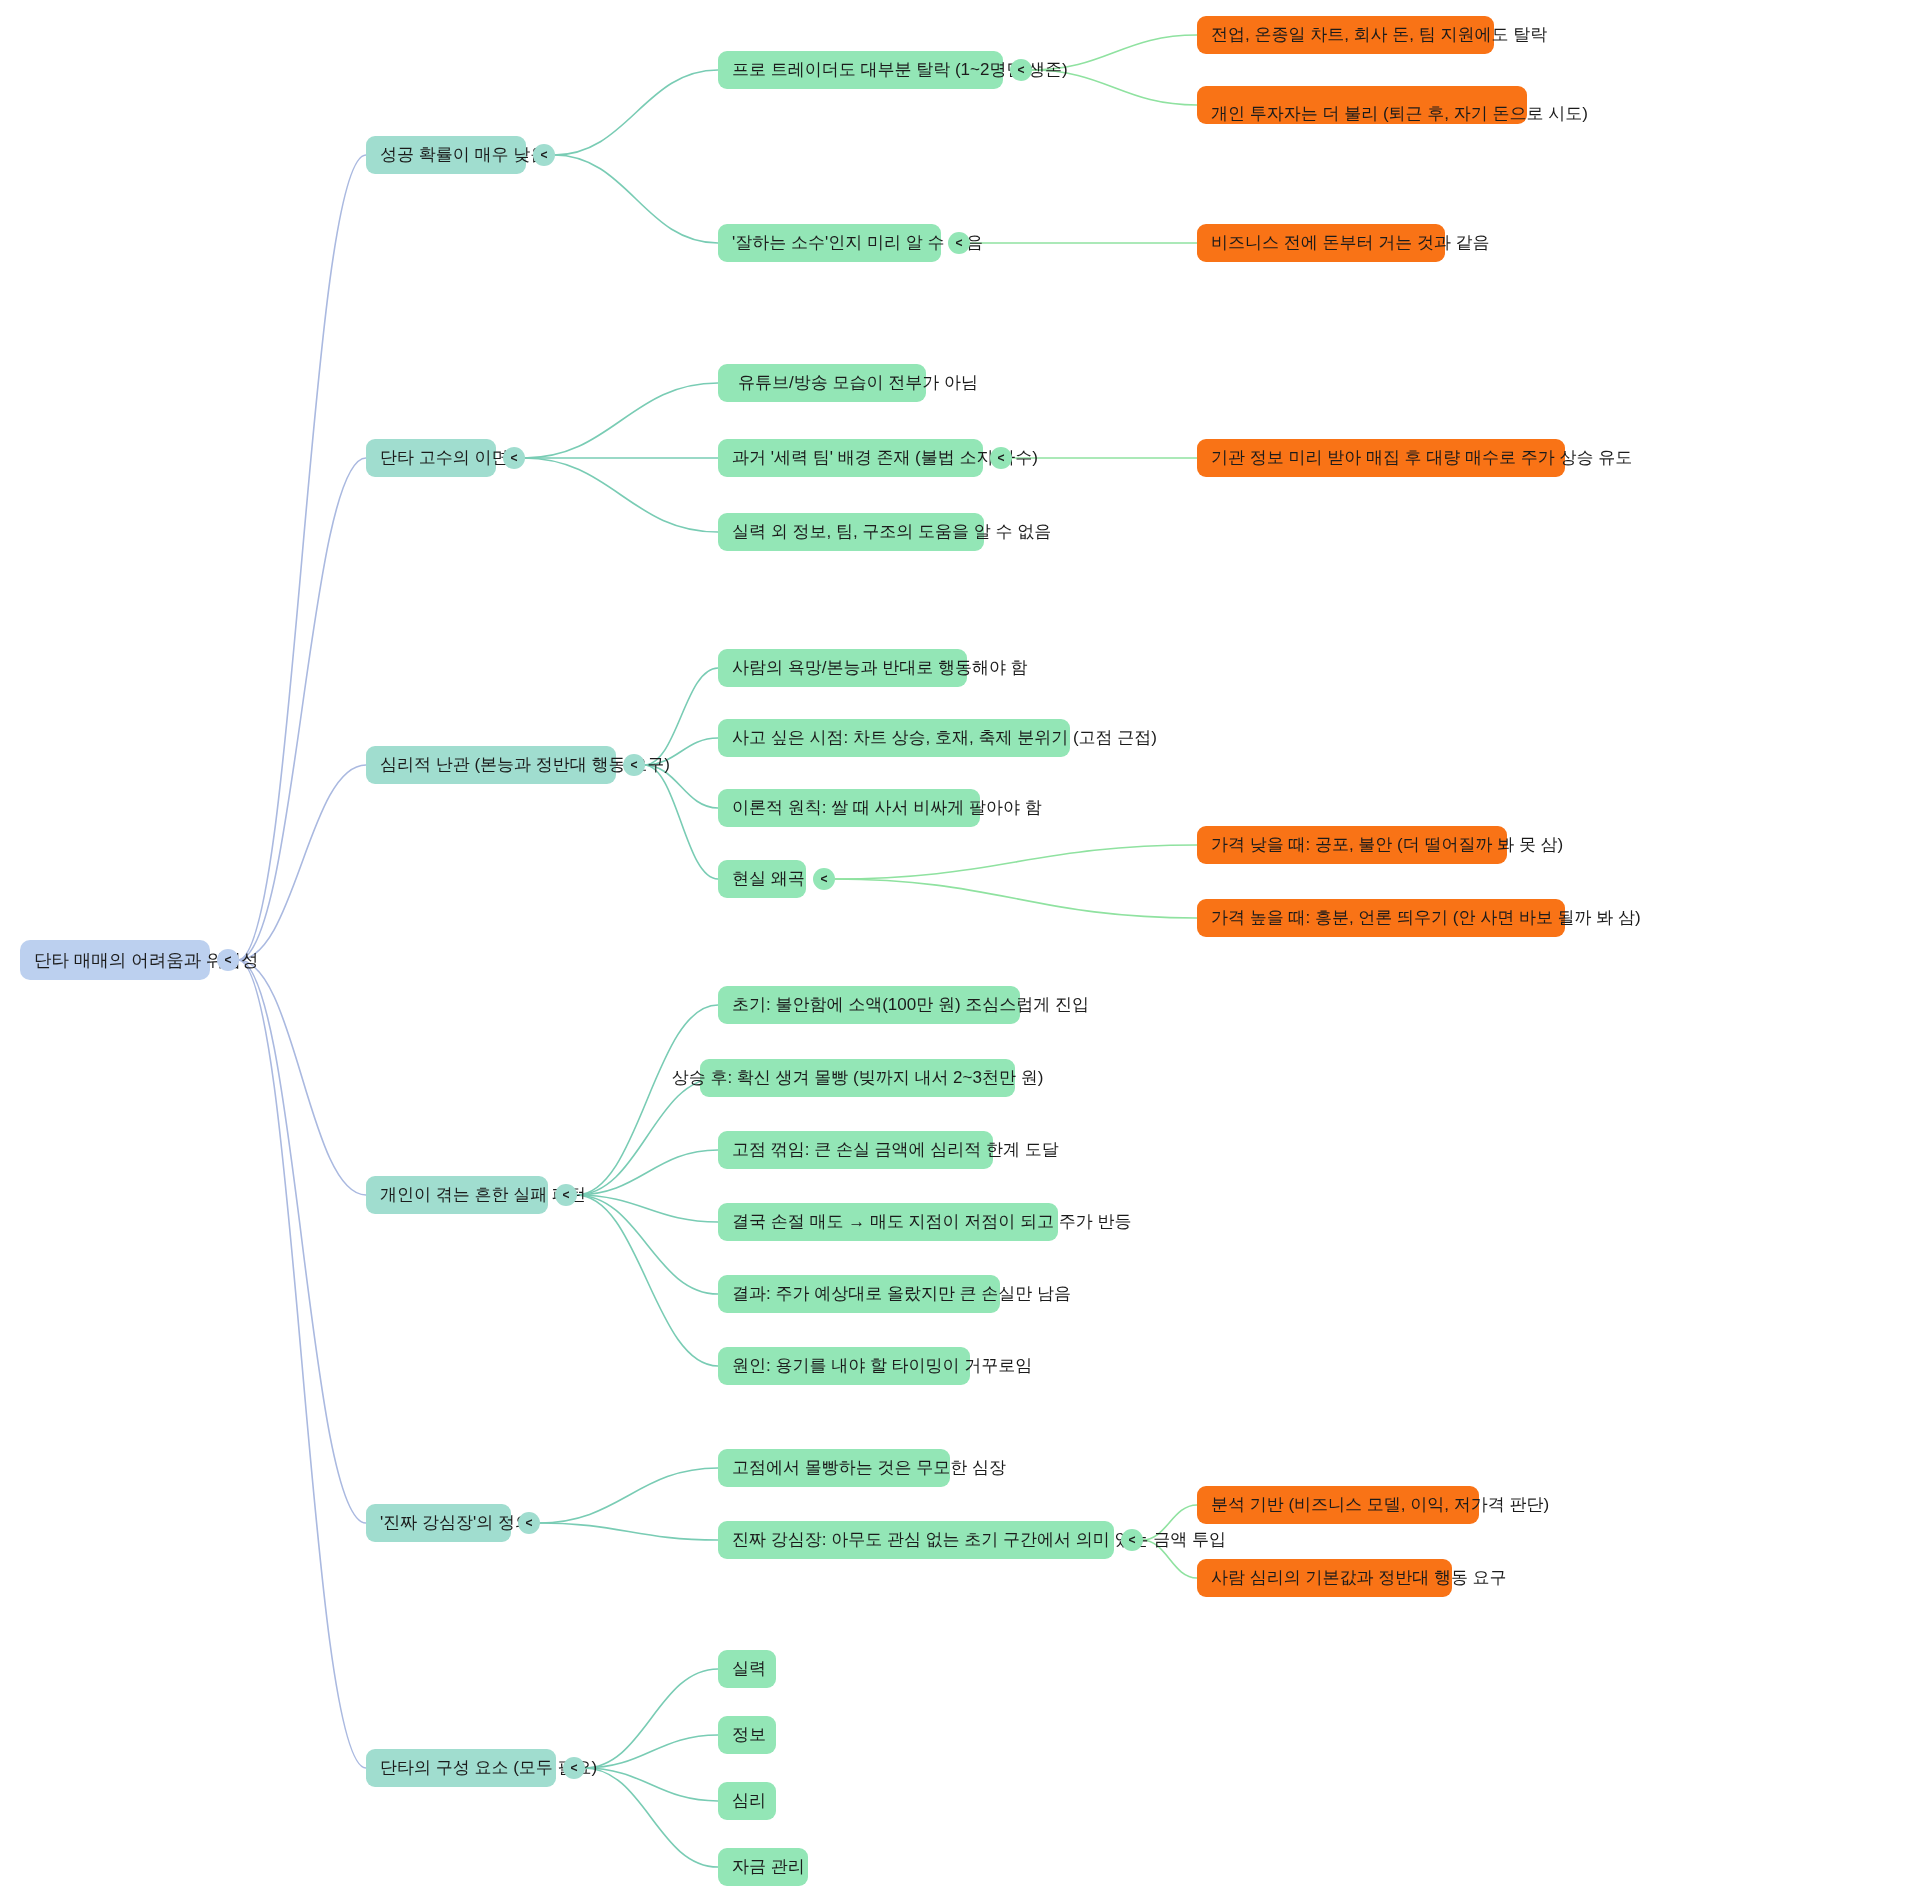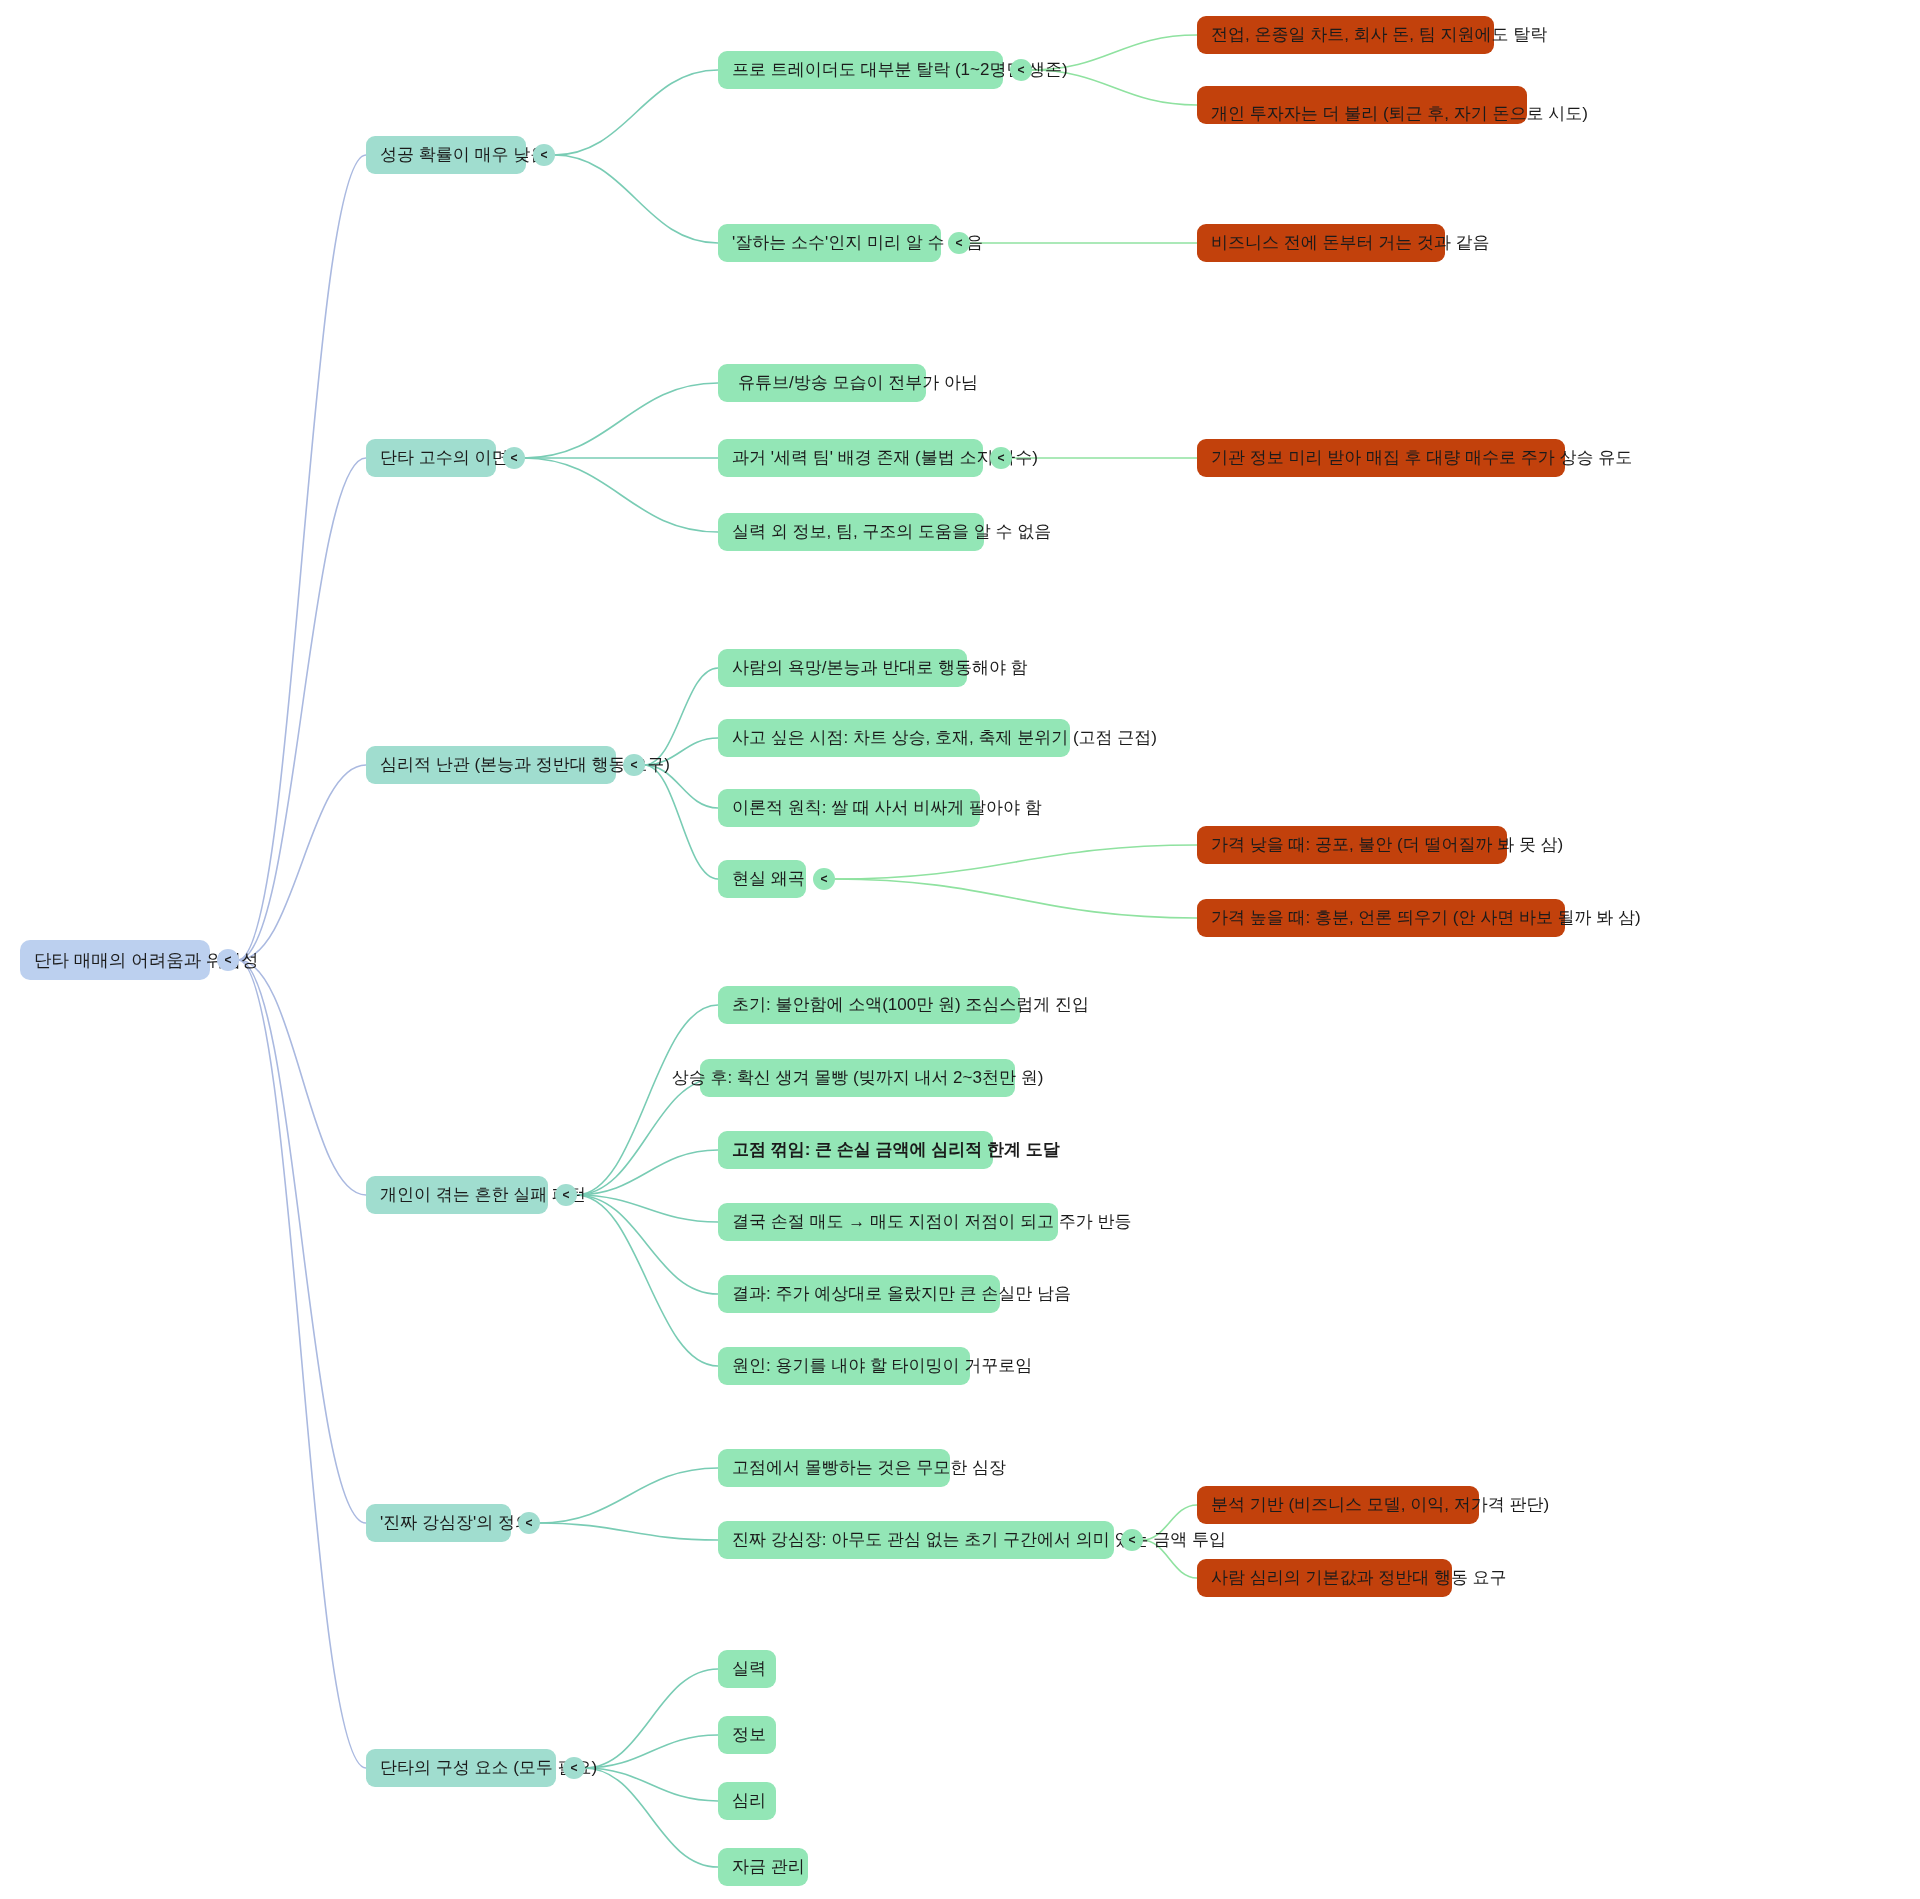--- a/index.html
+++ b/index.html
@@ -43,21 +43,21 @@
     font-size: 17.5px;
     height: 40px;
   }
   .node.lvl1 {
     background: #a0ddcf;
   }
   .node.lvl2 {
     background: #93e6b6;
   }
   .node.lvl3 {
-    background: #c2410c;
+    background: #f97316;
   }
   .collapser {
     position: absolute;
     width: 22px;
     height: 22px;
     border-radius: 50%;
     display: flex;
     align-items: center;
     justify-content: center;
     font-size: 12px;
@@ -181,21 +181,21 @@
       <div class="node lvl1" style="left: 366px; top: 1195px; width: 182px;">
         <span>개인이 겪는 흔한 실패 패턴</span>
       </div>
       <div class="collapser lvl1-c" style="left: 566px; top: 1195px;">&lt;</div>
       <div class="node lvl2" style="left: 718px; top: 1005px; width: 302px;">
         <span>초기: 불안함에 소액(100만 원) 조심스럽게 진입</span>
       </div>
       <div class="node lvl2" style="left: 700px; top: 1078px; width: 315px; justify-content: center;">
         <span>상승 후: 확신 생겨 몰빵 (빚까지 내서 2~3천만 원)</span>
       </div>
-      <div class="node lvl2" style="left: 718px; top: 1150px; width: 275px; font-weight: bold;">
+      <div class="node lvl2" style="left: 718px; top: 1150px; width: 275px;">
         <span>고점 꺾임: 큰 손실 금액에 심리적 한계 도달</span>
       </div>
       <div class="node lvl2" style="left: 718px; top: 1222px; width: 340px;">
         <span>결국 손절 매도 → 매도 지점이 저점이 되고 주가 반등</span>
       </div>
       <div class="node lvl2" style="left: 718px; top: 1294px; width: 282px;">
         <span>결과: 주가 예상대로 올랐지만 큰 손실만 남음</span>
       </div>
       <div class="node lvl2" style="left: 718px; top: 1366px; width: 252px;">
         <span>원인: 용기를 내야 할 타이밍이 거꾸로임</span>

